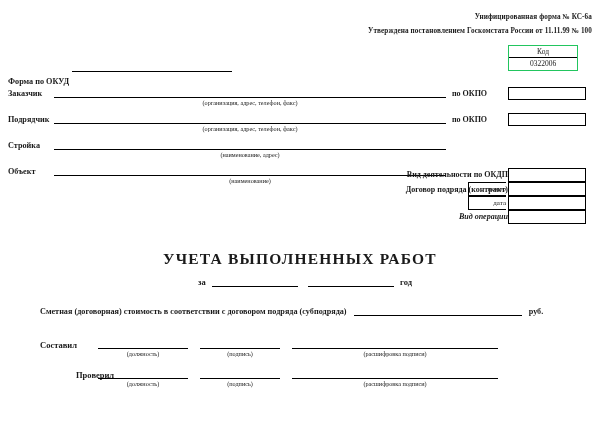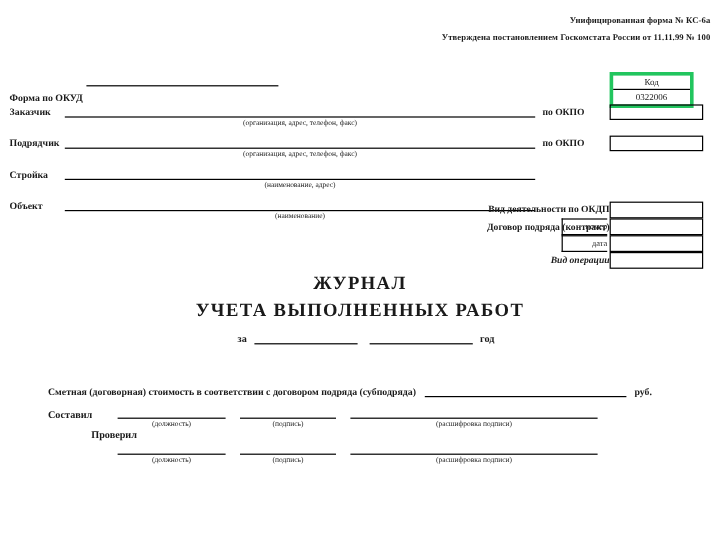--- a/index.html
+++ b/index.html
@@ -31,23 +31,23 @@
     letter-spacing: 0.1px;
     white-space: nowrap;
   }
   .hdr.l1 { top: 13px; }
   .hdr.l2 { top: 27px; }
 
   
   .code-box {
     position: absolute;
     left: 508px;
-    top: 60px;
+    top: 45px;
     width: 70px;
-    border: 3px solid #22c55e;
+    border: 1px solid #22c55e;
     box-sizing: border-box;
   }
   .code-box .cell {
     height: 12px;
     line-height: 12px;
     text-align: center;
     font-size: 7.5px;
     box-sizing: border-box;
   }
   .code-box .cell.top {
@@ -179,21 +179,21 @@
     display: inline-block;
     border-bottom: 1px solid #000;
     width: 86px;
     margin: 0 4px;
     vertical-align: bottom;
     height: 9px;
   }
 
   .smeta {
     position: absolute;
-    top: 321px;
+    top: 306px;
     left: 40px;
     right: 10px;
     font-size: 8.2px;
     font-weight: bold;
     white-space: nowrap;
   }
   .smeta .blank {
     display: inline-block;
     border-bottom: 1px solid #000;
     width: 168px;
@@ -204,21 +204,21 @@
 
   
   .sig {
     position: absolute;
     left: 40px;
     font-size: 8.5px;
     font-weight: bold;
     white-space: nowrap;
   }
   .sig.s1 { top: 340px; }
-  .sig.s2 { top: 357px; padding-left: 36px; }
+  .sig.s2 { top: 370px; padding-left: 36px; }
 
   .sigline {
     position: absolute;
     border-bottom: 1px solid #000;
     height: 0;
   }
   .sig-cap {
     position: absolute;
     font-size: 6.2px;
     text-align: center;
@@ -266,21 +266,20 @@
   <div class="rrow-label r2">Договор подряда (контракт)</div>
   <div class="rsub s1">номер</div>
   <div class="rbox rb2"></div>
 
   <div class="rsub s2">дата</div>
   <div class="rbox rb3"></div>
 
   <div class="rrow-label r4">Вид операции</div>
   <div class="rbox rb4"></div>
 
-  <div class="title t1">ЖУРНАЛ</div>
   <div class="title t2">УЧЕТА ВЫПОЛНЕННЫХ РАБОТ</div>
 
   <div class="za-line">
     <span>за</span>
     <span class="blank"></span>
     <span class="blank"></span>
     <span>год</span>
   </div>
 
   <div class="smeta">

